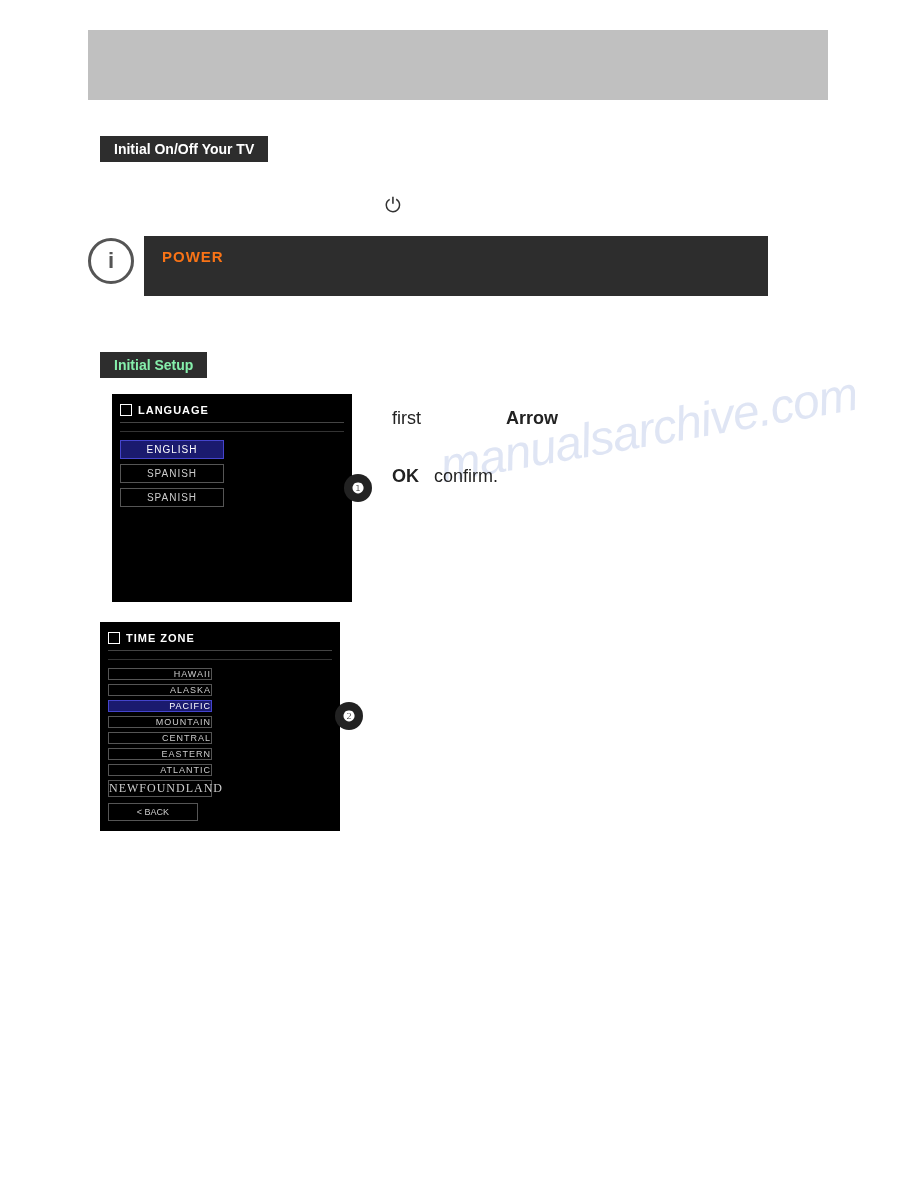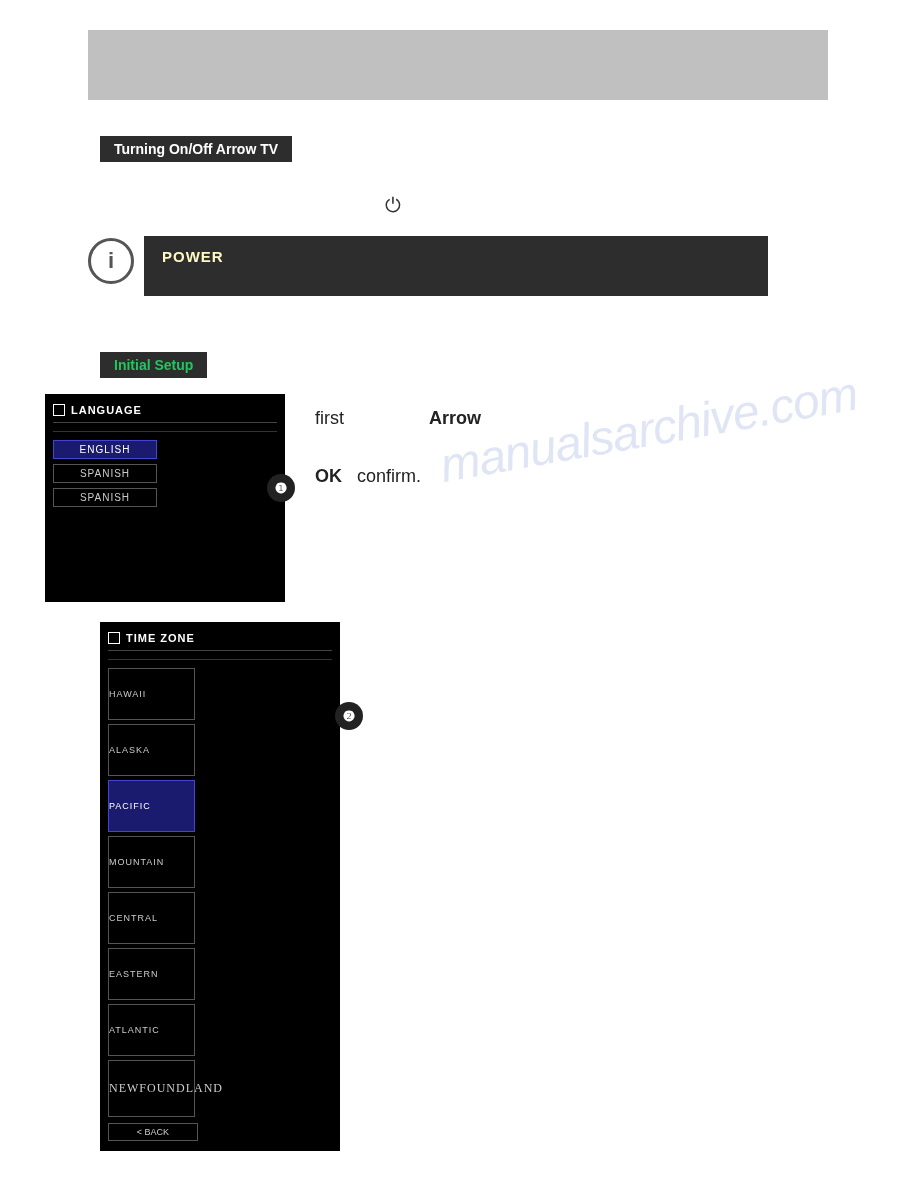--- a/index.html
+++ b/index.html
@@ -58,54 +58,54 @@
       align-items: center;
       justify-content: center;
       font-size: 22px;
       font-weight: bold;
       color: #555;
       flex-shrink: 0;
       margin-top: 2px;
     }
     .info-content {
       background: #2d2d2d;
-      color: #fef9c3;
+      color: #f97316;
       flex: 1;
       margin-left: 10px;
       padding: 12px 18px;
       min-height: 60px;
     }
     .info-title {
       font-size: 15px;
       font-weight: bold;
       letter-spacing: 1px;
       margin-bottom: 4px;
     }
     .info-text {
       font-size: 12px;
       color: #ccc;
     }
 
     
     .setup-title {
       display: inline-block;
       background: #2d2d2d;
-      color: #22c55e;
+      color: #86efac;
       font-size: 14px;
       font-weight: bold;
       padding: 5px 14px;
       margin-left: 100px;
       margin-top: 28px;
     }
 
     
     .setup-area {
       display: flex;
-      margin: 16px 88px 0 45px;
-      gap: 0;
+      margin: 16px 88px 0 112px;
+      gap: 10px;
     }
 
     
     .lang-panel {
       background: #000;
       padding: 10px 8px 10px 8px;
       width: 240px;
       flex-shrink: 0;
     }
     .panel-header {
@@ -200,26 +200,26 @@
       gap: 13px;
     }
     .tz-panel {
       background: #000;
       padding: 10px 8px 10px 8px;
       width: 240px;
       flex-shrink: 0;
     }
     .tz-btn {
       display: block;
-      width: 87px;
-      text-align: left;
+      width: 104px;
+      text-align: right;
       border: 1px solid #555;
       color: #ccc;
       font-size: 9px;
-      padding: 20px 0;
+      padding: 0 0;
       margin-bottom: 4px;
       background: transparent;
       cursor: pointer;
       letter-spacing: 1px;
     }
     .tz-btn.selected {
       background: #1a1a6e;
       border-color: #4444cc;
       color: #fff;
     }
@@ -255,21 +255,21 @@
       flex: 1;
       position: relative;
     }
   </style>
 </head>
 <body>
 
 <div class="header-bar"></div>
 
 <div style="margin-top:18px;">
-  <span class="section-title">Turning On/Off Arrow TV</span>
+  <span class="section-title">Initial On/Off Your TV</span>
 </div>
 
 <div class="power-icon-area">
   <span style="font-size:20px;">⏻</span>
 </div>
 
 <div class="info-box">
   <div class="info-circle">
     <span>i</span>
   </div>

